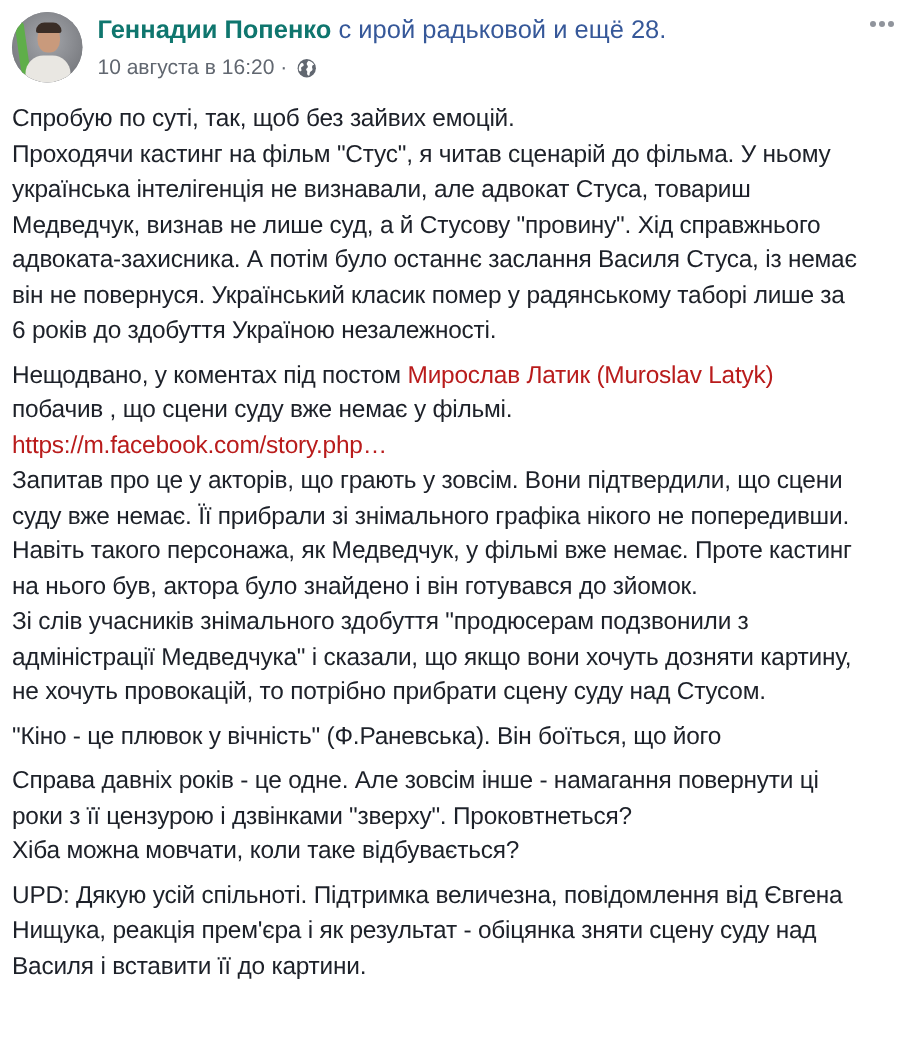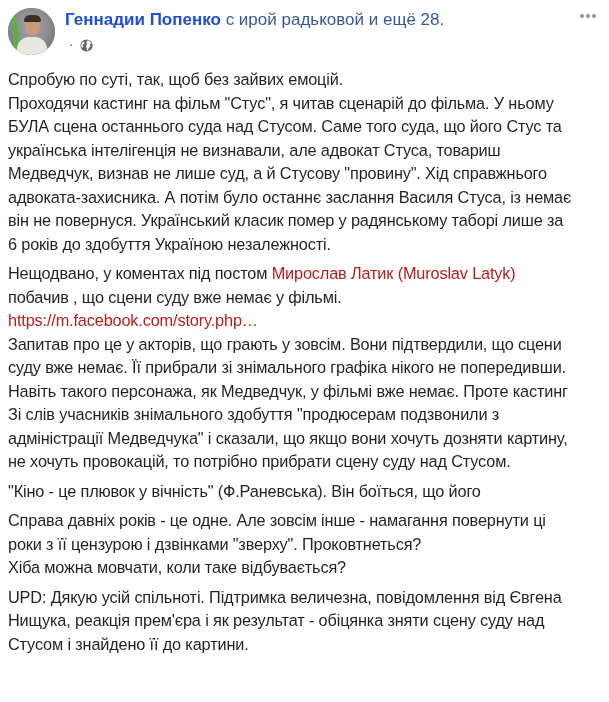--- a/index.html
+++ b/index.html
@@ -5,21 +5,21 @@
   html, body { margin: 0; padding: 0; background: #ffffff; }
   body { width: 609px; height: 702px; overflow: hidden; font-family: "Liberation Sans", sans-serif; color: #1d2129; position: relative; }
   .header { position: absolute; left: 0; top: 0; width: 609px; height: 62px; }
   .avatar { position: absolute; left: 8px; top: 8px; width: 47px; height: 47px; border-radius: 50%; background: #8d8f94; overflow: hidden; }
   .avatar .bg { position: absolute; inset: 0; background: radial-gradient(circle at 50% 40%, #a6a8ad 0%, #7c7e83 70%); }
   .avatar .leaf { position: absolute; left: 4px; top: 6px; width: 6px; height: 36px; background: #5fae4a; border-radius: 3px; transform: rotate(-8deg); }
   .avatar .head { position: absolute; left: 17px; top: 9px; width: 15px; height: 18px; border-radius: 45%; background: #c99a7c; }
   .avatar .hair { position: absolute; left: 16px; top: 7px; width: 17px; height: 7px; border-radius: 8px 8px 2px 2px; background: #3a2d26; }
   .avatar .shirt { position: absolute; left: 9px; top: 29px; width: 30px; height: 22px; border-radius: 12px 12px 0 0; background: #e9e7e2; }
   .name-line { position: absolute; left: 65px; top: 10px; font-size: 17px; line-height: 20px; white-space: nowrap; }
-  .author { color: #1d4ed8; font-weight: bold; text-decoration: none; }
+  .author { color: #0f766e; font-weight: bold; text-decoration: none; }
   .with { color: #365899; text-align: center; }
   .meta-line { position: absolute; left: 65px; top: 35px; font-size: 14px; line-height: 18px; color: #616770; white-space: nowrap; display: flex; align-items: center; }
   .globe { display: inline-block; width: 13px; height: 13px; margin-left: 3px; }
   .more { position: absolute; left: 580px; top: 12px; width: 20px; height: 8px; display: flex; gap: 2px; align-items: center; cursor: pointer; }
   .more span { width: 4px; height: 4px; border-radius: 50%; background: #90949c; display: block; }
   .content { position: absolute; left: 8px; top: 68px; width: 595px; font-size: 16.3px; line-height: 23.5px; color: #1d2129; letter-spacing: -0.15px; }
   .content p { margin: 0 0 6px 0; }
   .content .line { display: block; white-space: nowrap; }
   .link { color: #b91c1c; text-decoration: none; cursor: pointer; }
 </style>
@@ -31,63 +31,64 @@
     <div class="bg"></div>
     <div class="leaf"></div>
     <div class="shirt"></div>
     <div class="head"></div>
     <div class="hair"></div>
   </div>
   <div class="name-line">
     <a class="author">Геннадии Попенко</a><span class="with"> с ирой радьковой и ещё 28.</span>
   </div>
   <div class="meta-line">
+    <span>10 августа в 16:20</span>
     <span style="white-space:pre"> · </span>
     <span class="globe">
       <svg width="13" height="13" viewBox="0 0 16 16">
           <circle cx="8" cy="8" r="7.5" fill="#616770"></circle>
           <path d="M4 3.5c1.2.4 1.8 1.4 1.4 2.4-.4.8-1.6.6-2 1.5-.3.8.5 1.6.2 2.6C3 11 2 10.5 1.5 9.5 1.2 7 2.2 4.6 4 3.5zM9.5 1.8c1.5.3 3.6 1.3 4.6 3.6-.8-.1-1.5.3-1.7 1.1-.3 1 .6 1.8.3 2.8-.3.9-1.4 1-2 1.9-.5.8 0 2-.8 2.9C8.5 14.2 8 12.6 8.4 11.5c.3-1-.8-1.5-.9-2.4-.1-1 1.2-1.3 1.4-2.2.2-.8-.7-1.3-.9-2.1-.2-1.1.6-2.3 1.5-3z" fill="#ffffff"></path>
         </svg>
     </span>
   </div>
   <div class="more">
     <span></span>
     <span></span>
     <span></span>
   </div>
 </div>
 
 <div class="content">
   <p>
     <span class="line">Спробую по суті, так, щоб без зайвих емоцій.</span>
     <span class="line">Проходячи кастинг на фільм "Стус", я читав сценарій до фільма. У ньому</span>
-    <span class="line">БУЛА сцена останнього суда над Стусом. Саме того суда, що його Стус та</span>
     <span class="line">українська інтелігенція не визнавали, але адвокат Стуса, товариш</span>
     <span class="line">Медведчук, визнав не лише суд, а й Стусову "провину". Хід справжнього</span>
     <span class="line">адвоката-захисника. А потім було останнє заслання Василя Стуса, із немає</span>
     <span class="line">він не повернуся. Український класик помер у радянському таборі лише за</span>
     <span class="line">6 років до здобуття Україною незалежності.</span>
   </p>
   <p>
     <span class="line"><span style="white-space:pre">Нещодвано, у коментах під постом </span><a class="link">Мирослав Латик (Muroslav Latyk)</a></span>
     <span class="line">побачив , що сцени суду вже немає у фільмі.</span>
     <span class="line"><a class="link">https://m.facebook.com/story.php…</a></span>
     <span class="line">Запитав про це у акторів, що грають у зовсім. Вони підтвердили, що сцени</span>
     <span class="line">суду вже немає. Її прибрали зі знімального графіка нікого не попередивши.</span>
     <span class="line">Навіть такого персонажа, як Медведчук, у фільмі вже немає. Проте кастинг</span>
+    <span class="line">на нього був, актора було знайдено і він готувався до зйомок.</span>
     <span class="line">Зі слів учасників знімального здобуття "продюсерам подзвонили з</span>
     <span class="line">адміністрації Медведчука" і сказали, що якщо вони хочуть дозняти картину,</span>
     <span class="line">не хочуть провокацій, то потрібно прибрати сцену суду над Стусом.</span>
   </p>
   <p>
     <span class="line">"Кіно - це плювок у вічність" (Ф.Раневська). Він боїться, що його</span>
   </p>
   <p>
     <span class="line">Справа давніх років - це одне. Але зовсім інше - намагання повернути ці</span>
     <span class="line">роки з її цензурою і дзвінками "зверху". Проковтнеться?</span>
     <span class="line">Хіба можна мовчати, коли таке відбувається?</span>
   </p>
   <p>
     <span class="line">UPD: Дякую усій спільноті. Підтримка величезна, повідомлення від Євгена</span>
     <span class="line">Нищука, реакція прем'єра і як результат - обіцянка зняти сцену суду над</span>
-    <span class="line">Стусом і знайдено її до картини.</span>
+    <span class="line">Василя і вставити її до картини.</span>
   </p>
 </div>
 
 </body></html>

